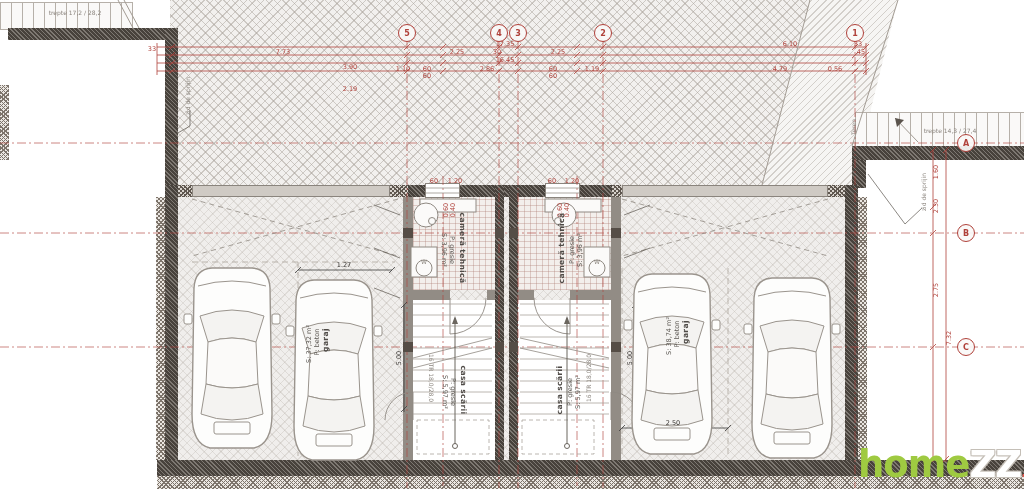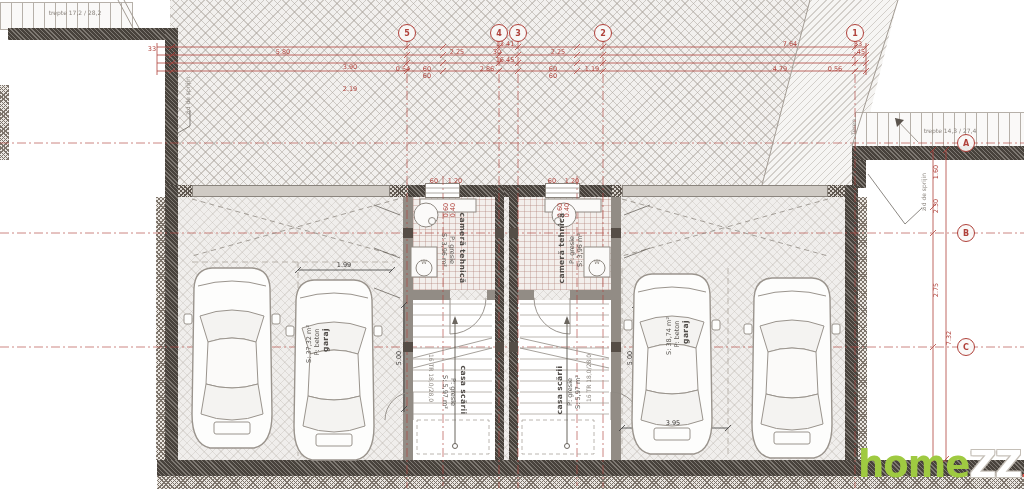--- a/index.html
+++ b/index.html
@@ -259,57 +259,57 @@
 
     <g>
       <use href="#car" x="184" y="264"></use>
       <use href="#car" x="286" y="276"></use>
       <use href="#car" x="624" y="270"></use>
       <use href="#car" x="744" y="274"></use>
     </g>
   </svg>
 
   <div id="wm"><span class="wh">home</span><span class="wz">ZZ</span><span class="wr">.ro</span></div>
-<span class="ann red" style="left: 505px; top: 44px;">13.41</span>
-    <span class="ann red" style="left: 790px; top: 44px;">7.64</span>
+<span class="ann red" style="left: 505px; top: 44px;">17.35</span>
+    <span class="ann red" style="left: 790px; top: 44px;">6.10</span>
     <span class="ann red" style="left: 858px; top: 44px;">33</span>
-    <span class="ann red" style="left: 283px; top: 52px;">5.80</span>
+    <span class="ann red" style="left: 283px; top: 52px;">7.73</span>
     <span class="ann red" style="left: 457px; top: 52px;">2.25</span>
     <span class="ann red" style="left: 497px; top: 52px;">30</span>
     <span class="ann red" style="left: 558px; top: 52px;">2.25</span>
     <span class="ann red" style="left: 861px; top: 52px;">45</span>
     <span class="ann red" style="left: 505px; top: 60px;">16.45</span>
     <span class="ann red" style="left: 152px; top: 49px;">33</span>
     <span class="ann red" style="left: 350px; top: 67px;">3.90</span>
     <span class="ann red" style="left: 350px; top: 89px;">2.19</span>
-    <span class="ann red" style="left: 403px; top: 69px;">0.54</span>
+    <span class="ann red" style="left: 403px; top: 69px;">1.10</span>
     <span class="ann red" style="left: 427px; top: 69px;">60</span>
     <span class="ann red" style="left: 427px; top: 76px;">60</span>
     <span class="ann red" style="left: 487px; top: 69px;">2.86</span>
     <span class="ann red" style="left: 553px; top: 69px;">60</span>
     <span class="ann red" style="left: 553px; top: 76px;">60</span>
     <span class="ann red" style="left: 592px; top: 69px;">1.19</span>
     <span class="ann red" style="left: 780px; top: 69px;">4.79</span>
     <span class="ann red" style="left: 835px; top: 69px;">0.56</span>
     <span class="ann red" style="left: 434px; top: 181px;">60</span>
     <span class="ann red" style="left: 455px; top: 181px;">1.20</span>
     <span class="ann red" style="left: 552px; top: 181px;">60</span>
     <span class="ann red" style="left: 572px; top: 181px;">1.20</span>
     <span class="ann red" style="left: 446px; top: 210px; transform: translate(-50%, -50%) rotate(-90deg);">0.60</span>
     <span class="ann red" style="left: 453px; top: 210px; transform: translate(-50%, -50%) rotate(-90deg);">0.40</span>
     <span class="ann red" style="left: 560px; top: 210px; transform: translate(-50%, -50%) rotate(-90deg);">0.60</span>
     <span class="ann red" style="left: 567px; top: 210px; transform: translate(-50%, -50%) rotate(-90deg);">0.40</span>
     <span class="ann red" style="left: 936px; top: 172px; transform: translate(-50%, -50%) rotate(-90deg);">1.60</span>
     <span class="ann red" style="left: 936px; top: 206px; transform: translate(-50%, -50%) rotate(-90deg);">2.30</span>
     <span class="ann red" style="left: 936px; top: 290px; transform: translate(-50%, -50%) rotate(-90deg);">2.75</span>
     <span class="ann red" style="left: 949px; top: 338px; transform: translate(-50%, -50%) rotate(-90deg);">7.32</span>
-    <span class="ann blk" style="left: 344px; top: 265px;">1.99</span>
+    <span class="ann blk" style="left: 344px; top: 265px;">1.27</span>
     <span class="ann blk" style="left: 399px; top: 358px; transform: translate(-50%, -50%) rotate(-90deg);">5.00</span>
     <span class="ann blk" style="left: 630px; top: 358px; transform: translate(-50%, -50%) rotate(-90deg);">5.00</span>
-    <span class="ann blk" style="left: 673px; top: 423px;">3.95</span>
+    <span class="ann blk" style="left: 673px; top: 423px;">2.50</span>
     <span class="ann gry" style="left: 75px; top: 13px;">trepte 17,2 / 28,2</span>
     <span class="ann gry" style="left: 950px; top: 131px;">trepte 14,3 / 27,4</span>
     <span class="ann gry" style="left: 188px; top: 96px; transform: translate(-50%, -50%) rotate(-90deg);">zid de sprijin</span>
     <span class="ann gry" style="left: 924px; top: 192px; transform: translate(-50%, -50%) rotate(-90deg);">zid de sprijin</span>
     <span class="ann gry" style="left: 854px; top: 127px; transform: translate(-50%, -50%) rotate(-90deg);">Teren</span>
     <span class="ann gry" style="left: 431px; top: 378px; transform: translate(-50%, -50%) rotate(90deg);">16 TR 18,0/28,0</span>
     <span class="ann gry" style="left: 589px; top: 378px; transform: translate(-50%, -50%) rotate(-90deg);">16 TR 18,0/28,0</span>
     <span class="ann gry" style="left: 424px; top: 262px;">W</span>
     <span class="ann gry" style="left: 597px; top: 262px;">W</span>
     <span class="ann room" style="left: 462px; top: 248px; transform: translate(-50%, -50%) rotate(90deg);">cameră tehnică</span>

